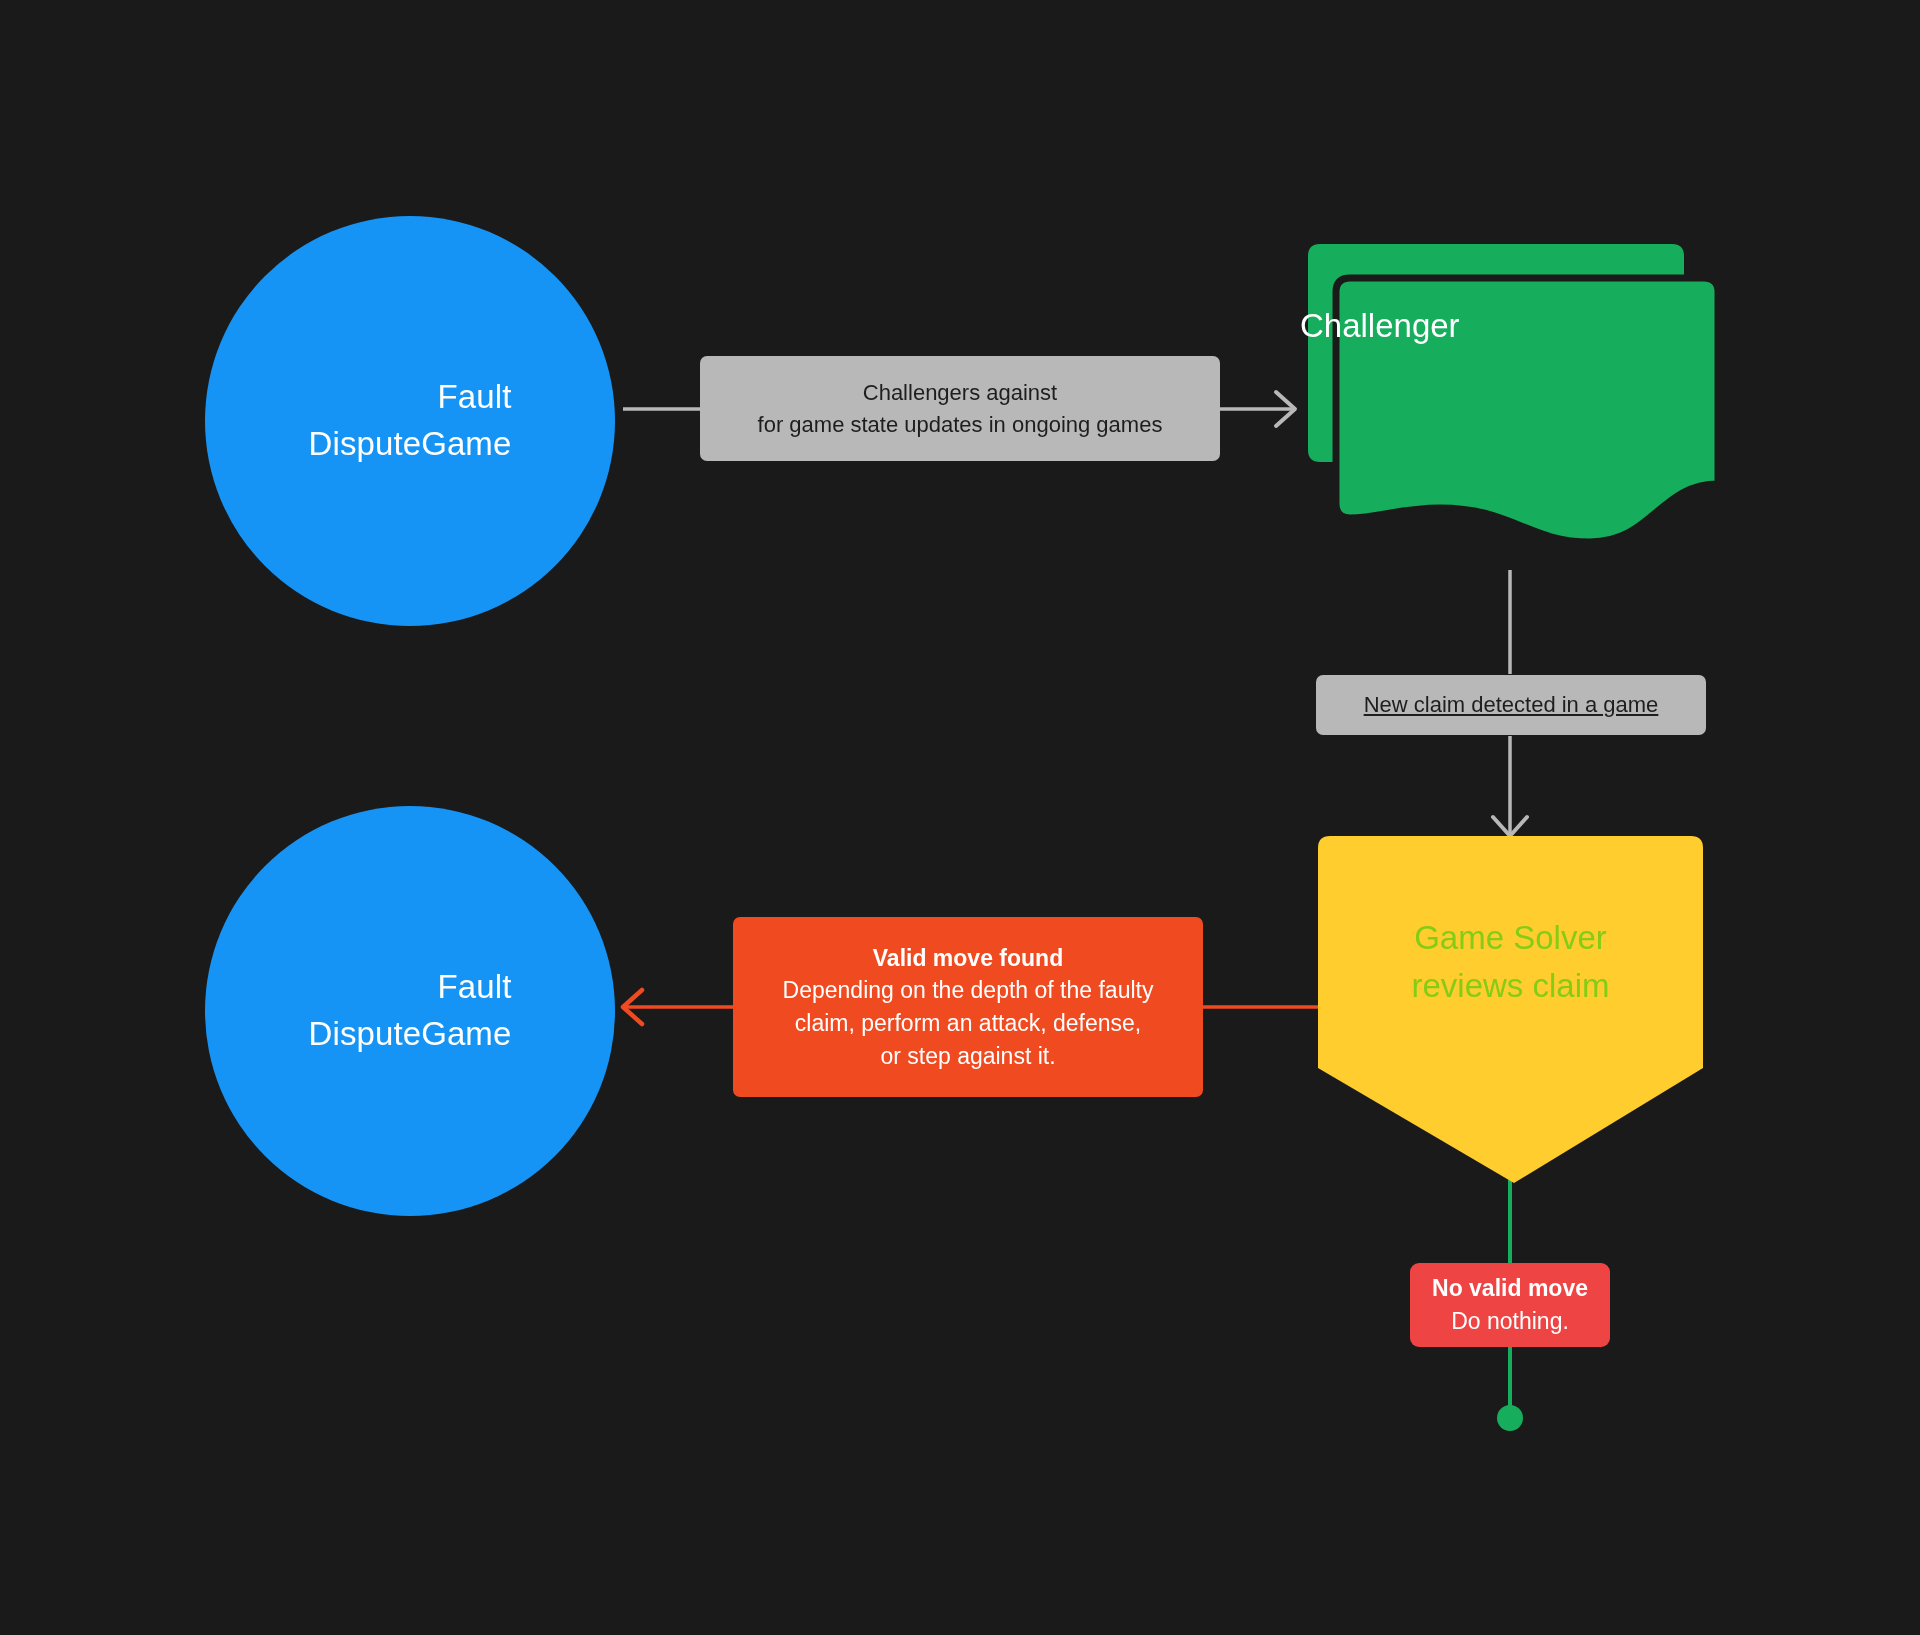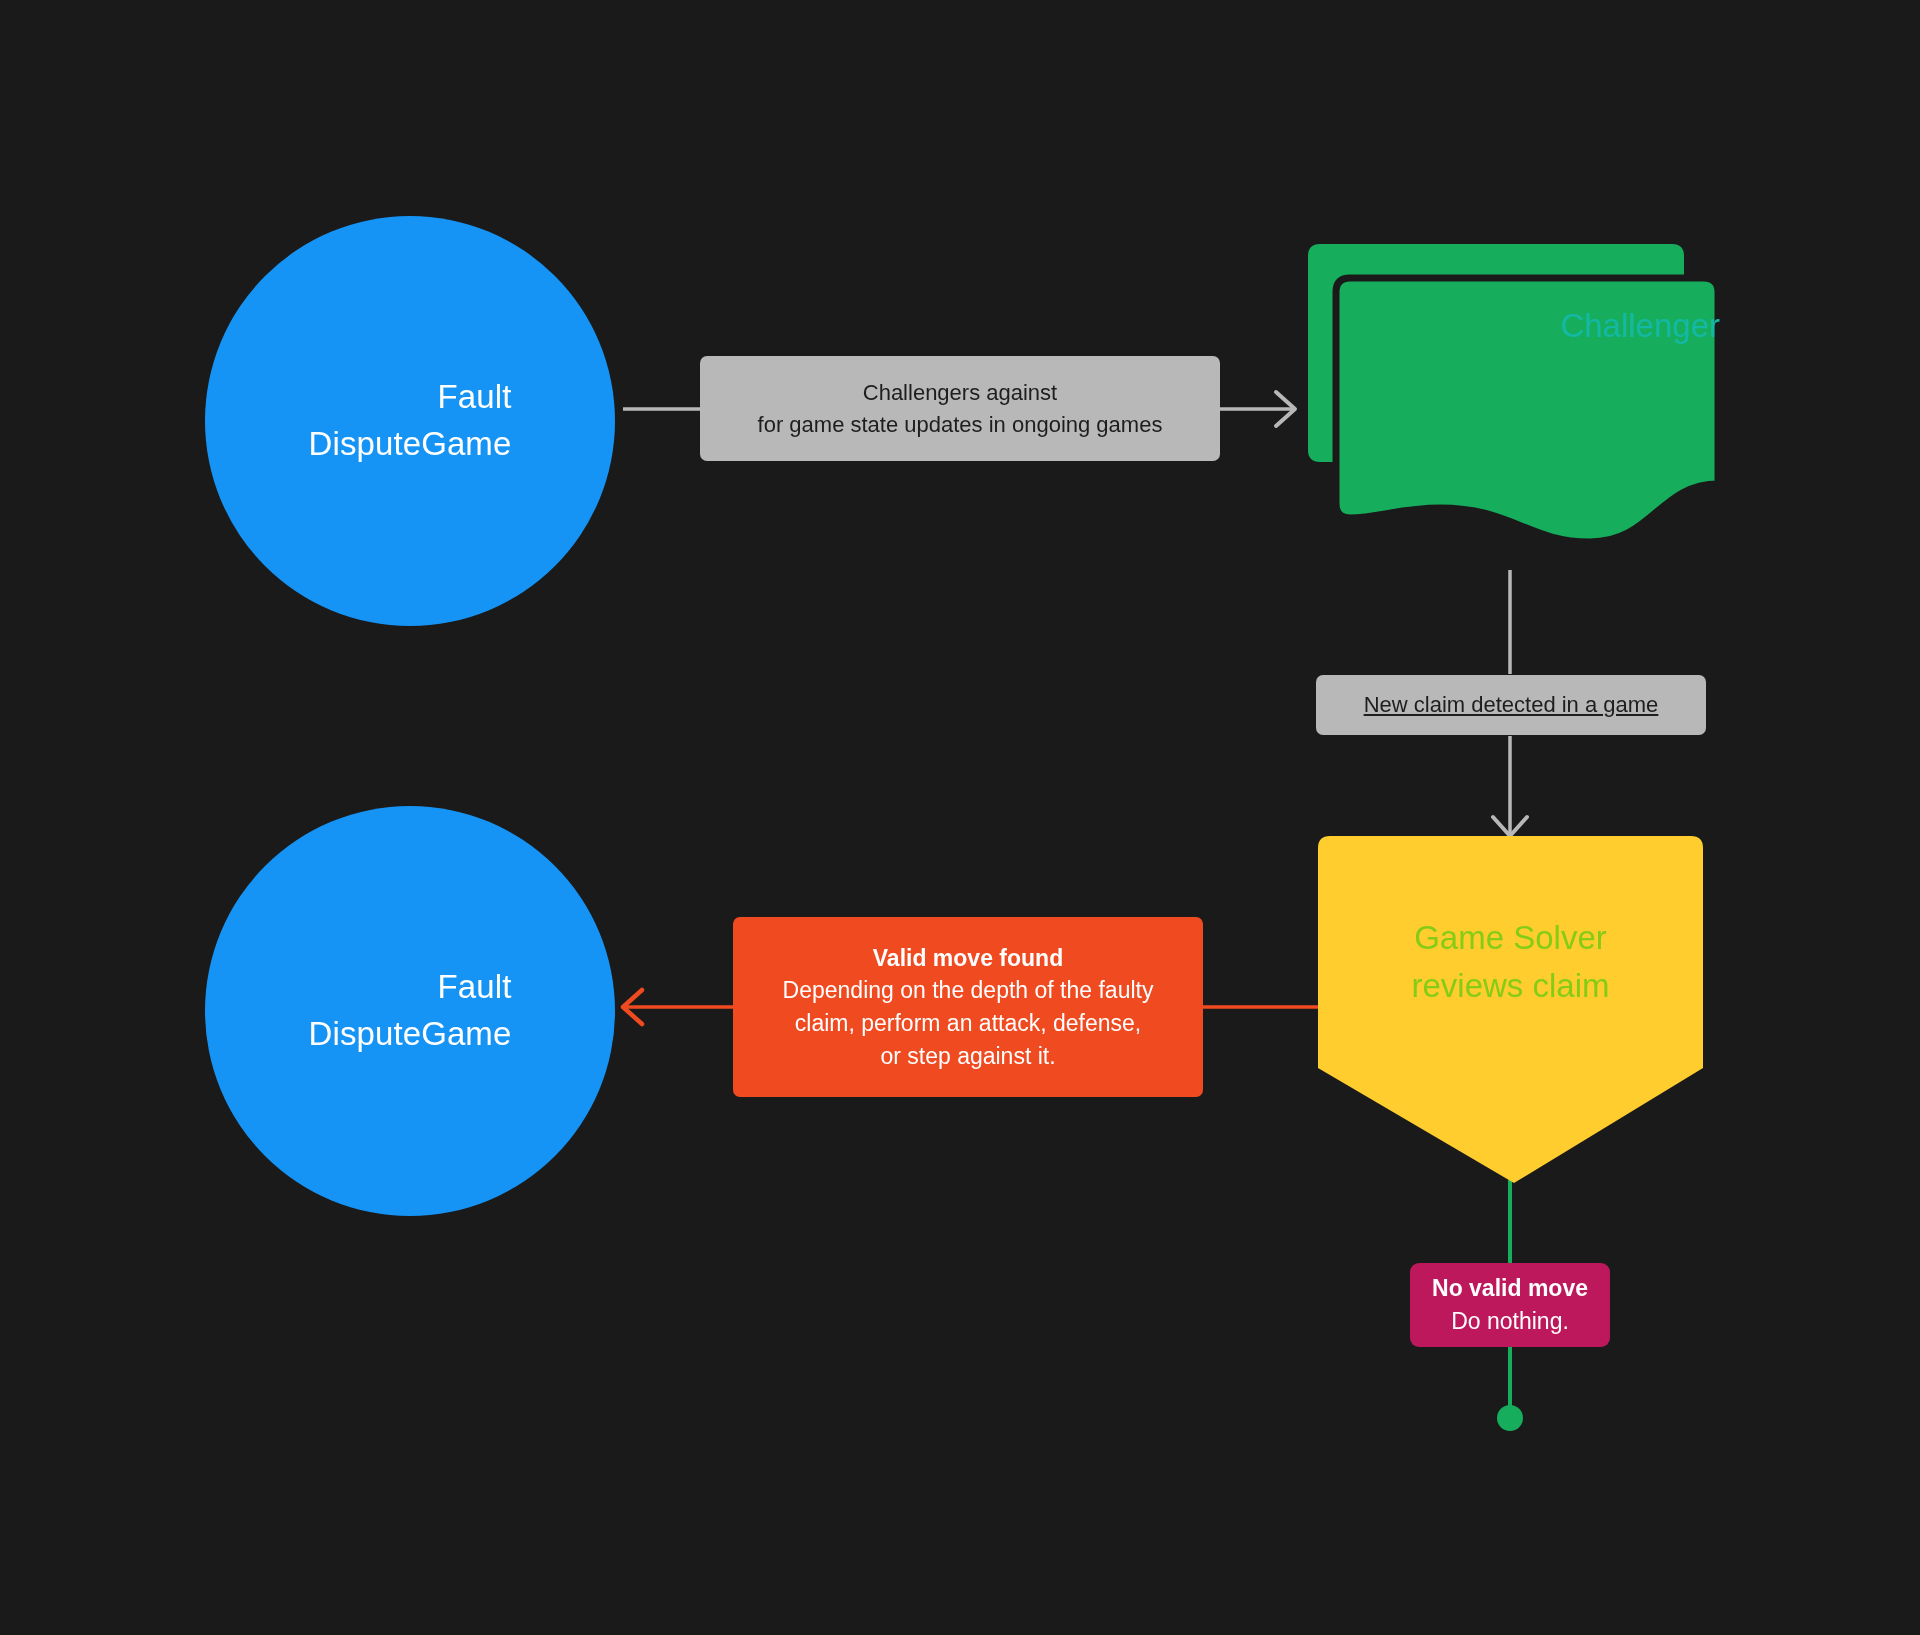--- a/index.html
+++ b/index.html
@@ -45,22 +45,22 @@
   .node-circle .node-text { padding: 0 30px; }
 
   
   .node-docs {
     position: absolute;
   }
   .node-docs .doc-label {
     position: absolute;
     left: 0; right: 0;
     top: 62px;
-    text-align: right;
-    color: #14b8a6;
+    text-align: left;
+    color: #ffffff;
     font-size: 33px;
     line-height: 1.45;
     pointer-events: none;
   }
 
   
   .node-shield { position: absolute; }
   .node-shield .shield-label {
     position: absolute;
     left: 0; right: 0;
@@ -91,21 +91,21 @@
     padding: 9px 22px;
   }
   .edge-label.orange {
     background: #ef4a20;
     color: #ffffff;
     font-size: 23px;
     line-height: 1.42;
     padding: 12px 20px;
   }
   .edge-label.green {
-    background: #be185d;
+    background: #ef4444;
     color: #ffffff;
     font-size: 23px;
     line-height: 1.42;
     padding: 0 18px;
     border-radius: 9px;
     text-align: right;
   }
   .lbl-bold { font-weight: bold; }
   .lbl-line { white-space: nowrap; }
 </style>

